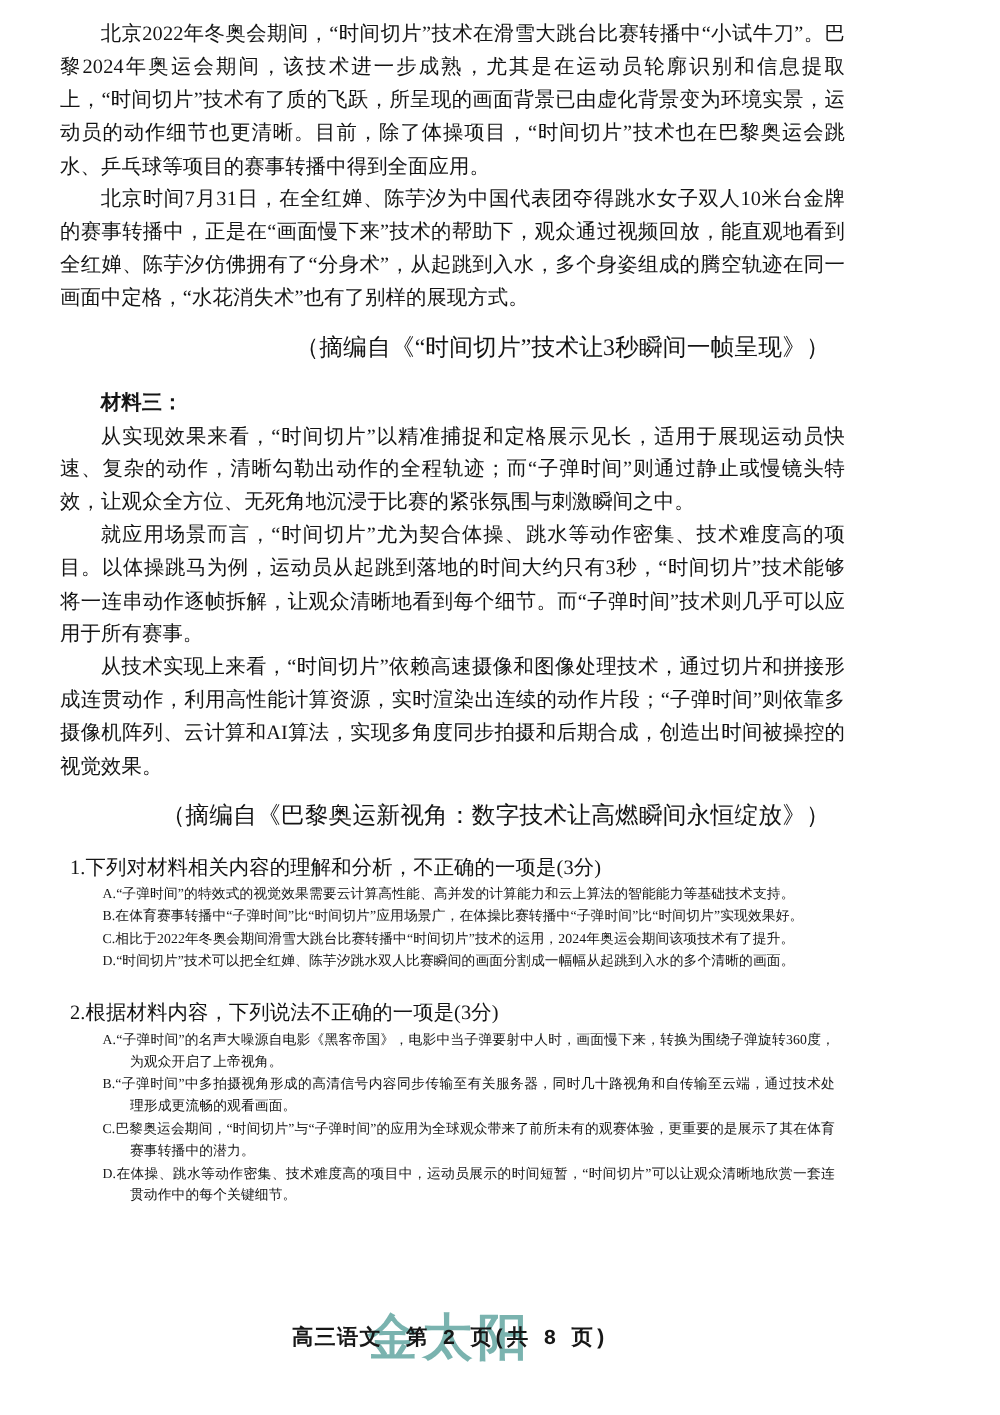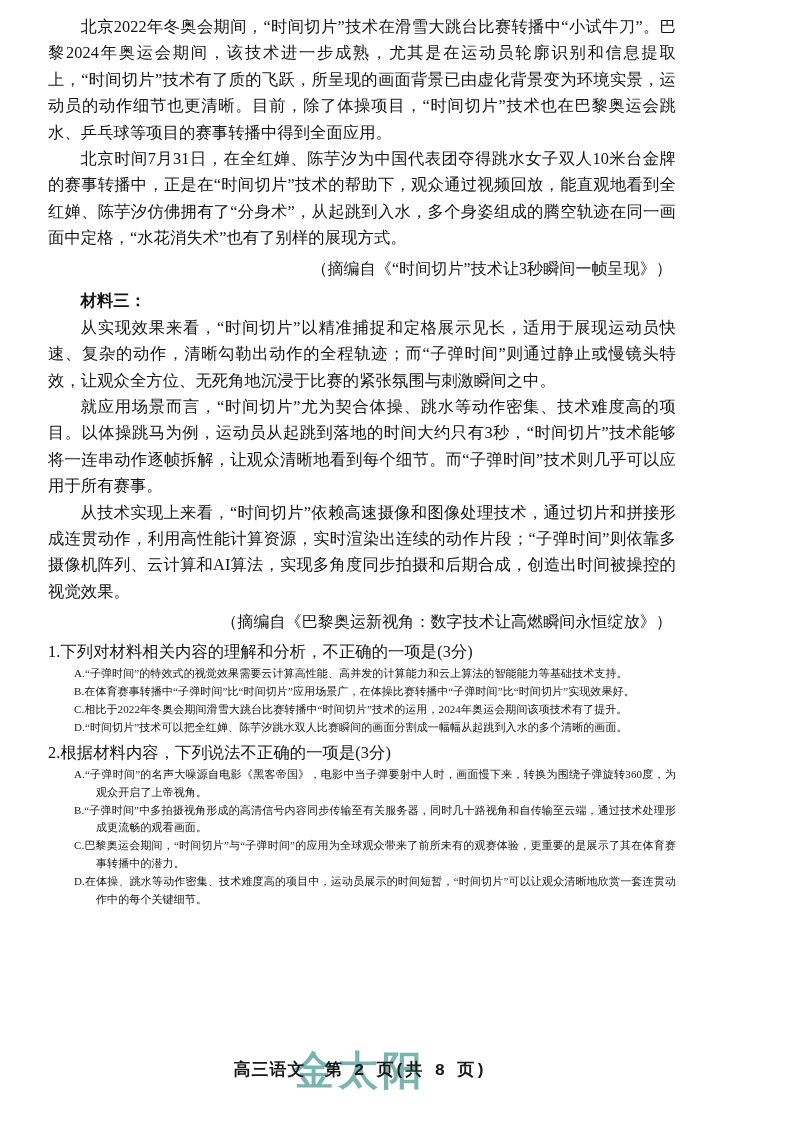--- a/index.html
+++ b/index.html
@@ -28,33 +28,33 @@
     line-height: 1.62;
     text-align: justify;
     text-justify: inter-ideograph;
     letter-spacing: 0.1px;
   }
   .indent2 {
     text-indent: 2em;
   }
   .src-line {
     text-align: right;
-    font-size: 16px;
+    font-size: 19px;
     line-height: 1.62;
-    margin: 4px;
+    margin: 12px;
   }
   .section-title {
     font-size: 16.3px;
     line-height: 1.62;
     margin: 0;
     text-indent: 2em;
     font-weight: bold;
   }
   .q-block {
-    margin: 0;
+    margin: 8px;
   }
   .q-stem {
     font-size: 16.3px;
     line-height: 1.62;
     margin: 0;
     text-indent: 0;
     padding-left: 0;
   }
   .q-opt {
     font-size: 11px;
@@ -103,21 +103,21 @@
     position: relative;
     z-index: 2;
   }
 </style>
 </head>
 <body>
 
 <div class="page">
 
   <p class="indent2">北京2022年冬奥会期间，“时间切片”技术在滑雪大跳台比赛转播中“小试牛刀”。巴黎2024年奥运会期间，该技术进一步成熟，尤其是在运动员轮廓识别和信息提取上，“时间切片”技术有了质的飞跃，所呈现的画面背景已由虚化背景变为环境实景，运动员的动作细节也更清晰。目前，除了体操项目，“时间切片”技术也在巴黎奥运会跳水、乒乓球等项目的赛事转播中得到全面应用。</p>
-  <p class="indent2">北京时间7月31日，在全红婵、陈芋汐为中国代表团夺得跳水女子双人10米台金牌的赛事转播中，正是在“时间切片”技术的帮助下，观众通过视频回放，能直观地看到全红婵、陈芋汐仿佛拥有了“分身术”，从起跳到入水，多个身姿组成的腾空轨迹在同一画面中定格，“水花消失术”也有了别样的展现方式。</p>
+  <p class="indent2">北京时间7月31日，在全红婵、陈芋汐为中国代表团夺得跳水女子双人10米台金牌的赛事转播中，正是在“画面慢下来”技术的帮助下，观众通过视频回放，能直观地看到全红婵、陈芋汐仿佛拥有了“分身术”，从起跳到入水，多个身姿组成的腾空轨迹在同一画面中定格，“水花消失术”也有了别样的展现方式。</p>
   <p class="src-line">（摘编自《“时间切片”技术让3秒瞬间一帧呈现》）</p>
 
   <div class="gap-sm"></div>
   <p class="section-title">材料三：</p>
   <p class="indent2">从实现效果来看，“时间切片”以精准捕捉和定格展示见长，适用于展现运动员快速、复杂的动作，清晰勾勒出动作的全程轨迹；而“子弹时间”则通过静止或慢镜头特效，让观众全方位、无死角地沉浸于比赛的紧张氛围与刺激瞬间之中。</p>
   <p class="indent2">就应用场景而言，“时间切片”尤为契合体操、跳水等动作密集、技术难度高的项目。以体操跳马为例，运动员从起跳到落地的时间大约只有3秒，“时间切片”技术能够将一连串动作逐帧拆解，让观众清晰地看到每个细节。而“子弹时间”技术则几乎可以应用于所有赛事。</p>
   <p class="indent2">从技术实现上来看，“时间切片”依赖高速摄像和图像处理技术，通过切片和拼接形成连贯动作，利用高性能计算资源，实时渲染出连续的动作片段；“子弹时间”则依靠多摄像机阵列、云计算和AI算法，实现多角度同步拍摄和后期合成，创造出时间被操控的视觉效果。</p>
   <p class="src-line">（摘编自《巴黎奥运新视角：数字技术让高燃瞬间永恒绽放》）</p>
 
   <div class="q-block">

